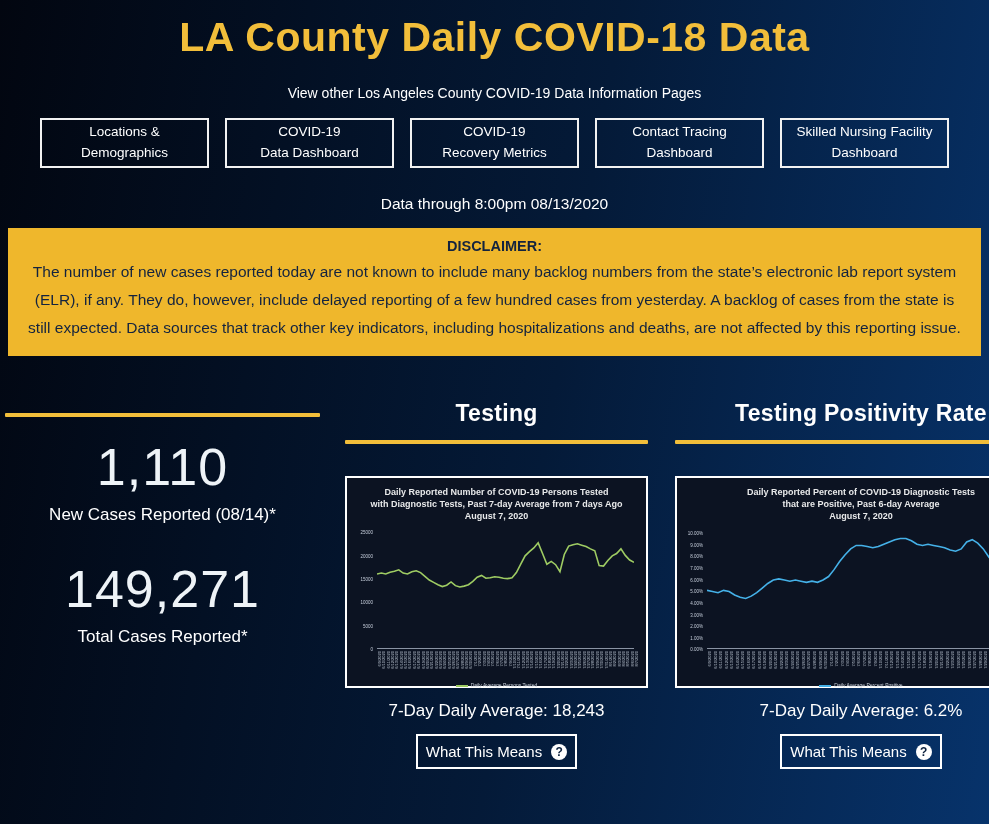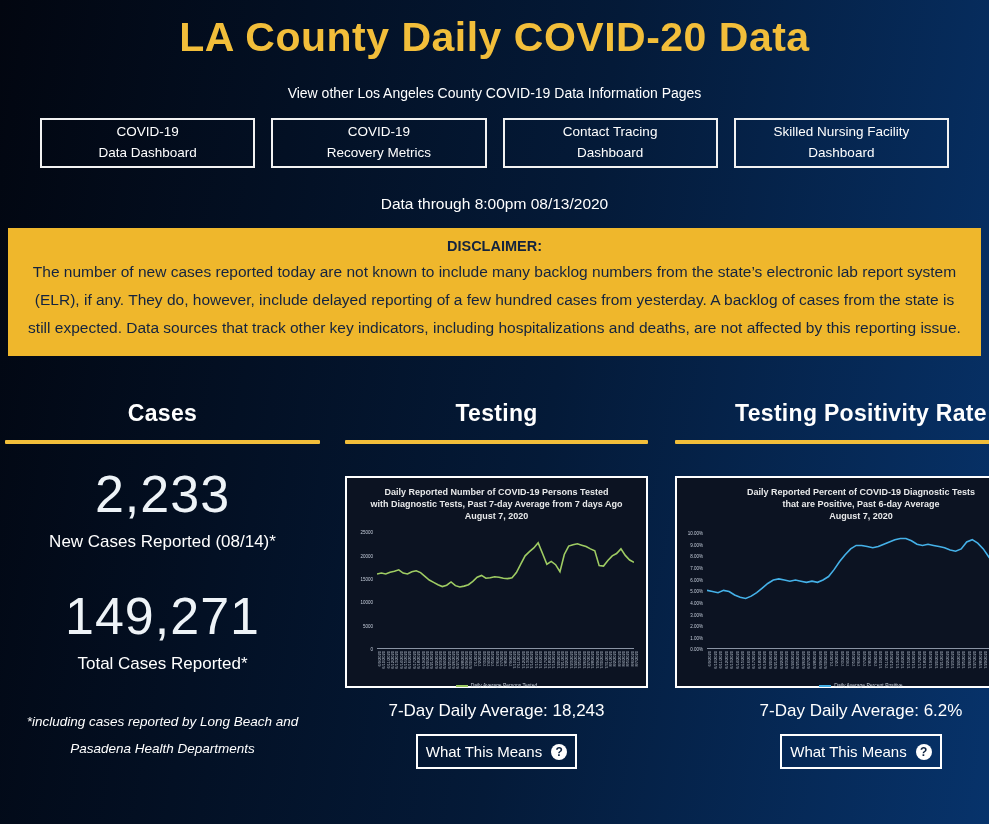--- a/index.html
+++ b/index.html
@@ -61,24 +61,28 @@
     font-size:15px;padding:7px 8px;cursor:pointer;font-family:"Liberation Sans",sans-serif;
   }
   .help-icon{
     display:inline-flex;width:16px;height:16px;border-radius:50%;background:#fff;color:#0a1f3c;
     font-weight:bold;font-size:12px;align-items:center;justify-content:center;margin-left:9px;
   }
 </style>
 </head>
 <body>
 
-<div class="page-title">LA County Daily COVID-20 Data</div>
+<div class="page-title">LA County Daily COVID-18 Data</div>
 <div class="page-subtitle">View other Los Angeles County COVID-19 Data Information Pages</div>
 
 <div class="nav-row">
+    <button class="nav-btn">
+      <div>Locations &amp;</div>
+      <div>Demographics</div>
+    </button>
     <button class="nav-btn">
       <div>COVID-19</div>
       <div>Data Dashboard</div>
     </button>
     <button class="nav-btn">
       <div>COVID-19</div>
       <div>Recovery Metrics</div>
     </button>
     <button class="nav-btn">
       <div>Contact Tracing</div>
@@ -93,27 +97,25 @@
 <div class="data-through">Data through 8:00pm 08/13/2020</div>
 
 <div class="disclaimer">
   <div class="dhead">DISCLAIMER:</div>
   <p class="dbody">The number of new cases reported today are not known to include many backlog numbers from the state’s electronic lab report system (ELR), if any. They do, however, include delayed reporting of a few hundred cases from yesterday. A backlog of cases from the state is still expected. Data sources that track other key indicators, including hospitalizations and deaths, are not affected by this reporting issue.</p>
 </div>
 
 <div class="columns">
 
   <div class="col" id="col-cases">
-    <div class="col-heading">Cases</div>
     <div class="gold-underline"></div>
-    <div class="big-number" id="new-cases">2,233</div>
+    <div class="big-number" id="new-cases">1,110</div>
     <div class="num-label">New Cases Reported (08/14)*</div>
     <div class="big-number" id="total-cases">149,271</div>
     <div class="num-label">Total Cases Reported*</div>
-    <div class="footnote">*including cases reported by Long Beach and Pasadena Health Departments</div>
   </div>
 
   <div class="col" id="col-testing">
     <div class="col-heading">Testing</div>
     <div class="gold-underline"></div>
     <div class="chart-box">
       <div class="chart-title">
         <div>Daily Reported Number of COVID-19 Persons Tested</div>
         <div>with Diagnostic Tests, Past 7-day Average from 7 days Ago</div>
         <div>August 7, 2020</div>

